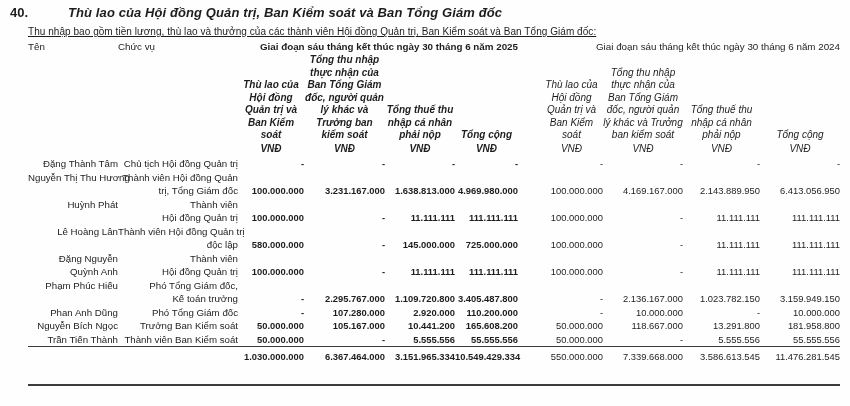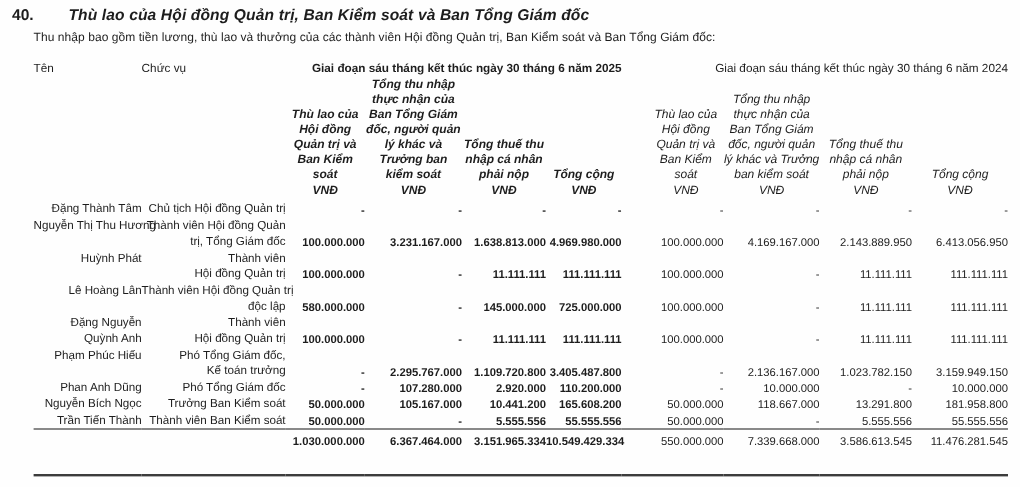--- a/index.html
+++ b/index.html
@@ -7,30 +7,30 @@
   body {
     width: 850px; height: 406px;
     font-family: "Liberation Sans", sans-serif;
     color: #1d1d1d;
     overflow: hidden;
     position: relative;
     background: #fefefe;
   }
   .page { padding: 5px 8px 0 10px; }
 
-  .title-row { display: flex; align-items: baseline; padding-left: 0px; }
+  .title-row { display: flex; align-items: baseline; padding-left: 0px; gap: 11px; }
   .title-num { font-weight: bold; font-size: 13px; width: 47px; flex: 0 0 47px; }
   .title-text { font-weight: bold; font-size: 13px; letter-spacing: .1px; font-style: italic; }
-  .subtitle { font-size: 10px; margin: 6px 0 0 18px; letter-spacing: .05px; }
+  .subtitle { font-size: 10px; margin: 6px 0 0 18px; letter-spacing: .05px; text-decoration: underline; }
 
   table.remu {
     border-collapse: collapse;
     table-layout: fixed;
     width: 812px;
-    margin: 15px 0 0 18px;
+    margin: 4px 0 0 18px;
     font-size: 9.5px;
   }
   col.c-name  { width: 90px; }
   col.c-role  { width: 120px; }
   col.c25a { width: 66px; } col.c25b { width: 81px; }
   col.c25c { width: 70px; } col.c25d { width: 63px; }
   col.c-gap { width: 22px; }
   col.c24a { width: 63px; } col.c24b { width: 80px; }
   col.c24c { width: 77px; } col.c24d { width: 80px; }
 

